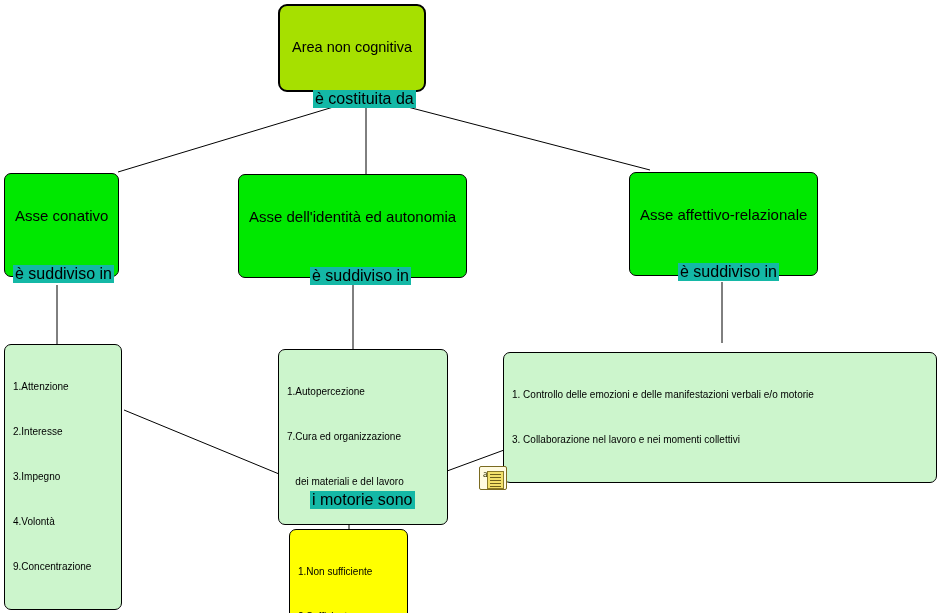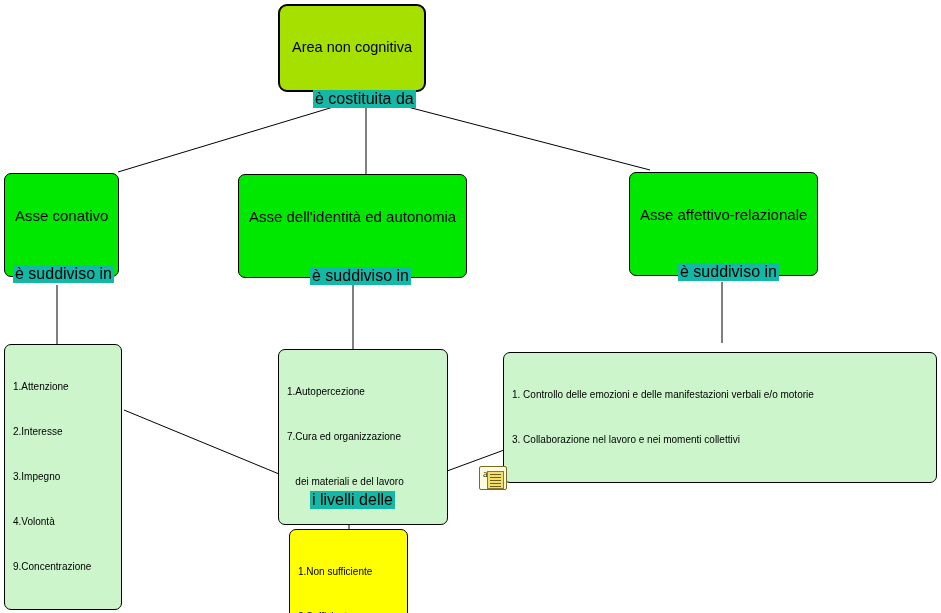--- a/index.html
+++ b/index.html
@@ -172,21 +172,21 @@
     <span class="note-a">a</span>
     <span class="note-lines">
         <i></i>
         <i></i>
         <i></i>
         <i></i>
         <i></i>
       </span>
   </div>
 
-  <div class="edge-label" style="left:310px; top:491px;">i livelli delle</div>
+  <div class="edge-label" style="left:310px; top:491px;">i motorie sono</div>
 
   <div class="node node-levels" style="left:289px; top:529px; width:119px;">
     <span class="node-line">1.Non sufficiente</span>
     <span class="node-line">2.Sufficiente</span>
     
     
     
   </div>
 
 </div>

